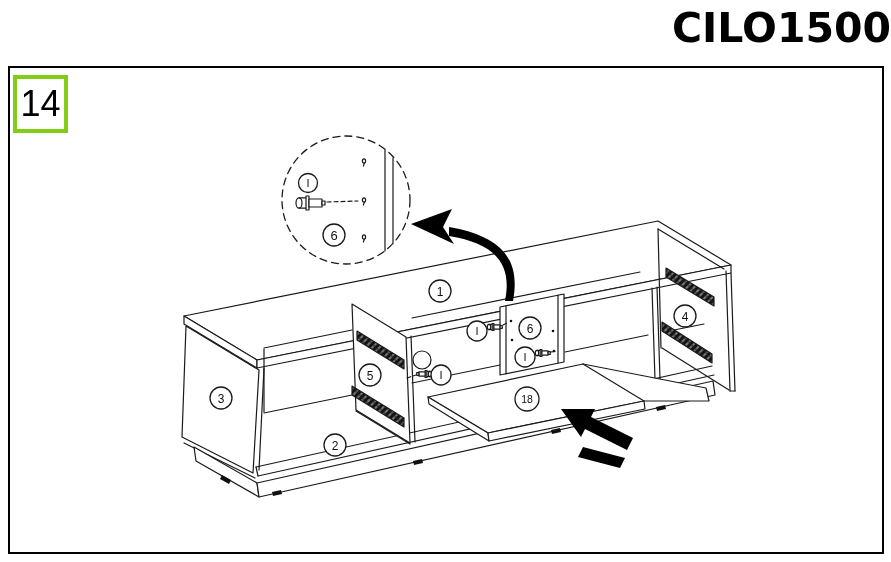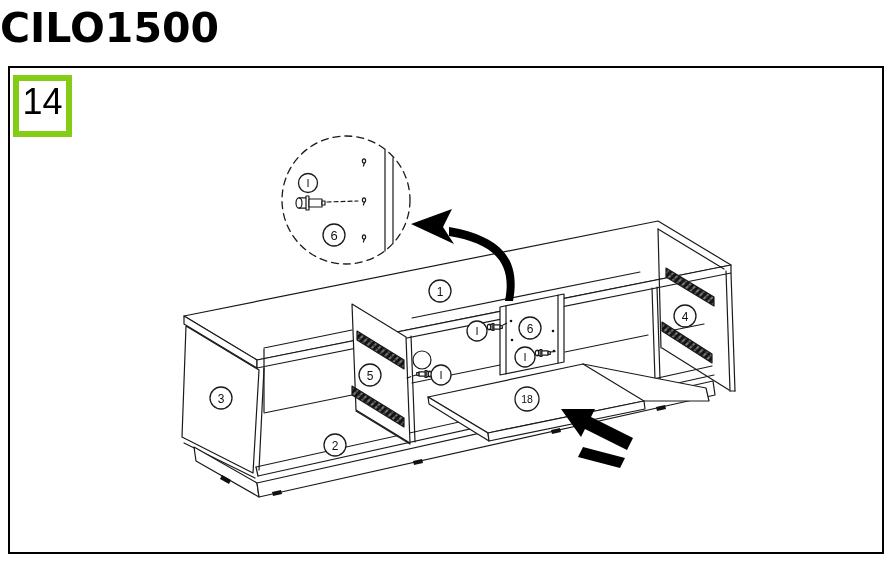--- a/index.html
+++ b/index.html
@@ -1,32 +1,32 @@
 <!DOCTYPE html>
 <html><head>
 <meta charset="utf-8">
 <style>
   html,body{margin:0;padding:0;background:#ffffff;}
   .page{
     position:relative;width:891px;height:562px;background:#ffffff;
     font-family:"Liberation Sans", sans-serif;overflow:hidden;
   }
   .title{
-    position:absolute;left:0;top:6px;width:891px;text-align:left;
+    position:absolute;left:0;top:6px;width:891px;text-align:right;
     font-family:"DejaVu Sans", sans-serif;font-weight:bold;
     font-size:41px;letter-spacing:0px;color:#000;line-height:1.1;
   }
   .frame{
     position:absolute;left:8px;top:66px;width:872px;height:484px;
     border:2px solid #000;background:#fff;
   }
   .step-box{
     position:absolute;left:13px;top:75px;width:47px;height:50px;
-    border:6px solid #84cc16;background:#fff;
-    display:flex;justify-content:center;
+    border:4px solid #84cc16;background:#fff;
+    display:flex;align-items:center;justify-content:center;
     font-family:"Liberation Sans", sans-serif;font-size:36px;color:#000;
   }
   svg.diagram{position:absolute;left:0;top:0;}
   svg.diagram text{font-family:"Liberation Sans", sans-serif;fill:#111;}
 </style>
 </head>
 <body>
 
 <div class="page">
 

